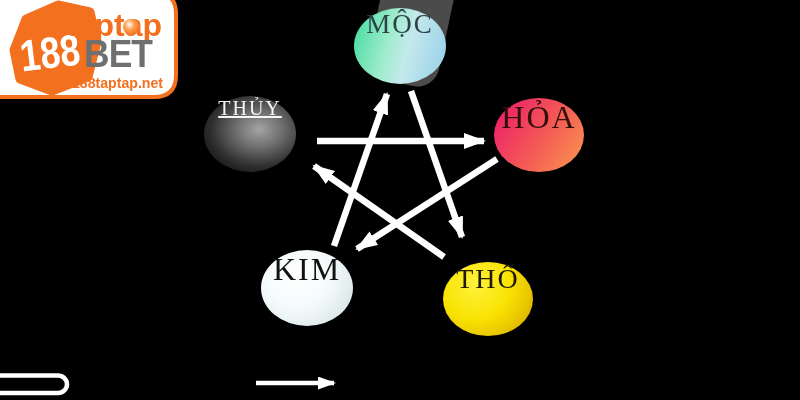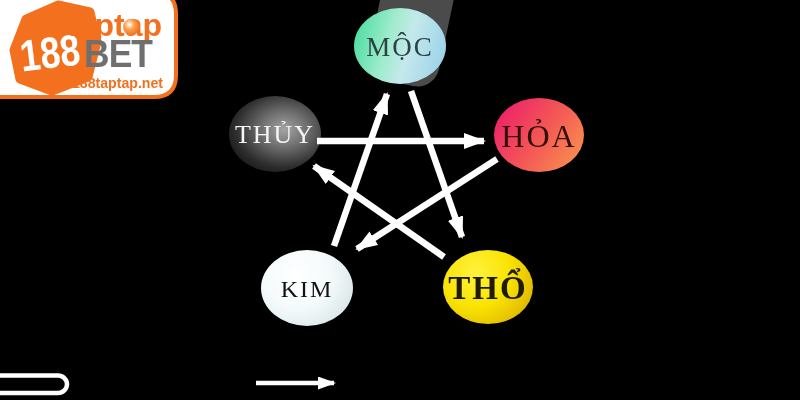--- a/index.html
+++ b/index.html
@@ -21,21 +21,20 @@
     border-radius: 22px;
     background: #4b4b4b;
     transform: rotate(12deg);
     z-index: 1;
   }
   
   .node {
     position: absolute;
     border-radius: 50%;
     display: flex;
-    align-items: center;
     justify-content: center;
     z-index: 2;
     font-family: "Liberation Serif", "DejaVu Serif", serif;
     letter-spacing: 2px;
     font-weight: 400;
   }
   .node span { display: block; transform: translateY(1px); }
   
   .overlay {
     position: absolute;
@@ -58,27 +57,27 @@
 <div class="stage">
 
   <div class="deco-bar"></div>
 
   <div class="node" style="left: 354px; top: 8px; width: 92px; height: 76px; background: linear-gradient(105deg, rgb(62, 219, 154) 0%, rgb(159, 236, 204) 38%, rgb(196, 233, 236) 58%, rgb(149, 206, 233) 100%); color: rgb(44, 66, 70); font-size: 27px;">
     <span>MỘC</span>
   </div>
   <div class="node" style="left: 494px; top: 98px; width: 90px; height: 74px; background: linear-gradient(125deg, rgb(237, 37, 103) 12%, rgb(244, 91, 85) 55%, rgb(249, 148, 79) 95%); color: rgb(51, 16, 10); font-size: 32px;">
     <span>HỎA</span>
   </div>
-  <div class="node" style="left: 443px; top: 250px; width: 90px; height: 74px; background: radial-gradient(circle at 36% 30%, rgb(255, 242, 61) 0%, rgb(249, 227, 3) 45%, rgb(231, 196, 0) 72%, rgb(187, 154, 0) 100%); color: rgb(31, 26, 2); font-size: 33px; font-weight: bold;">
+  <div class="node" style="left: 443px; top: 262px; width: 90px; height: 74px; background: radial-gradient(circle at 36% 30%, rgb(255, 242, 61) 0%, rgb(249, 227, 3) 45%, rgb(231, 196, 0) 72%, rgb(187, 154, 0) 100%); color: rgb(31, 26, 2); font-size: 28px;">
     <span>THỔ</span>
   </div>
-  <div class="node" style="left: 261px; top: 250px; width: 92px; height: 76px; background: radial-gradient(circle at 38% 32%, rgb(255, 255, 255) 0%, rgb(244, 250, 251) 45%, rgb(227, 237, 238) 70%, rgb(204, 216, 218) 100%); color: rgb(18, 18, 18); font-size: 24px;">
+  <div class="node" style="left: 261px; top: 250px; width: 92px; height: 76px; background: radial-gradient(circle at 38% 32%, rgb(255, 255, 255) 0%, rgb(244, 250, 251) 45%, rgb(227, 237, 238) 70%, rgb(204, 216, 218) 100%); color: rgb(18, 18, 18); font-size: 32px;">
     <span>KIM</span>
   </div>
-  <div class="node" style="left: 229px; top: 96px; width: 92px; height: 76px; background: radial-gradient(at 60% 44%, rgb(164, 164, 164) 0%, rgb(110, 110, 110) 30%, rgb(46, 46, 46) 62%, rgb(12, 12, 12) 90%); color: rgb(245, 245, 245); font-size: 26px;">
+  <div class="node" style="left: 204px; top: 96px; width: 92px; height: 76px; background: radial-gradient(at 60% 44%, rgb(164, 164, 164) 0%, rgb(110, 110, 110) 30%, rgb(46, 46, 46) 62%, rgb(12, 12, 12) 90%); color: rgb(245, 245, 245); font-size: 20px; text-decoration: underline;">
     <span>THỦY</span>
   </div>
 
   <svg class="overlay" id="overlay" viewBox="0 0 800 400">
     <defs>
       <marker id="head" markerUnits="userSpaceOnUse" markerWidth="24" markerHeight="18" refX="20" refY="8" orient="auto">
         <path d="M0,0 L22,8 L0,16 Z" fill="#FFFFFF"></path>
       </marker>
       <marker id="head-sm" markerUnits="userSpaceOnUse" markerWidth="20" markerHeight="16" refX="16" refY="6.5" orient="auto">
         <path d="M0,0 L18,6.5 L0,13 Z" fill="#FFFFFF"></path>

